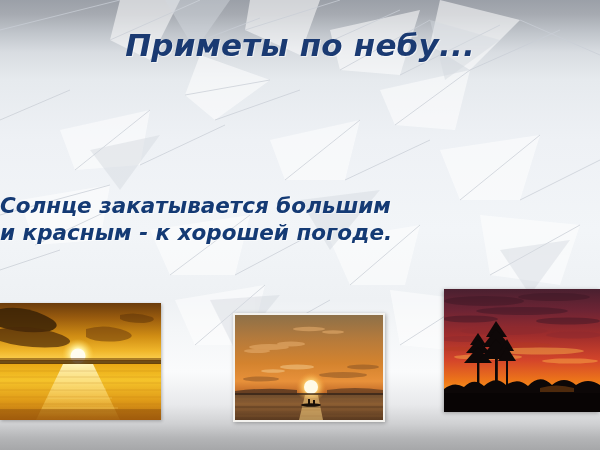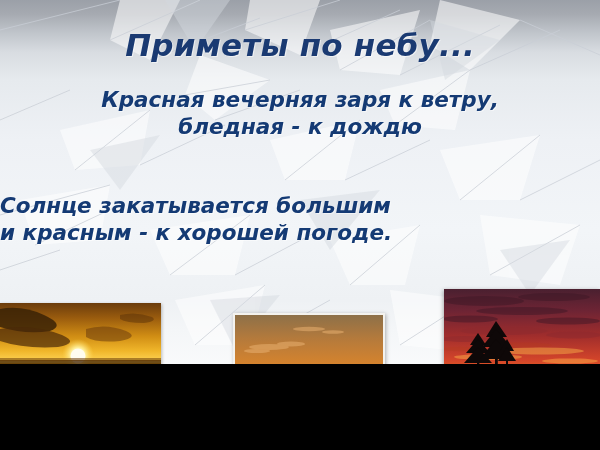--- a/index.html
+++ b/index.html
@@ -3,21 +3,21 @@
 <meta charset="utf-8">
 <style>
   html, body {
     margin: 0;
     padding: 0;
     background: #000;
   }
   #slide {
     position: relative;
     width: 600px;
-    height: 364px;
+    height: 450px;
     overflow: hidden;
     font-family: "DejaVu Sans", sans-serif;
     background: linear-gradient(to bottom,
         #9ba0a8 0px,
         #a6aab1 14px,
         #bfc4ca 32px,
         #d8dce1 52px,
         #e6eaee 80px,
         #eef1f5 140px,
         #f2f5f8 230px,
@@ -170,22 +170,20 @@
         <polygon points="300,200 380,190 330,250"></polygon>
         <polygon points="500,250 570,240 530,295"></polygon>
         <polygon points="210,300 280,295 235,350"></polygon>
       </g>
     </svg>
   </div>
 
   <div class="text-area">
     <h1 class="slide-title">Приметы по небу...</h1>
 
-    <div class="body-block para-1"> Красная вечерняя заря к ветру,
-бледная - к дождю</div>
 
     <div class="body-block para-2"> Солнце закатывается большим
 и красным - к хорошей погоде.</div>
   </div>
 
   <div class="photo" id="photo-left">
     <svg viewBox="0 0 161 117" preserveAspectRatio="none" xmlns="http://www.w3.org/2000/svg">
       <defs>
         <linearGradient id="skyL" x1="0" y1="0" x2="0" y2="1">
           <stop offset="0%" stop-color="#6b3c0c"></stop>

